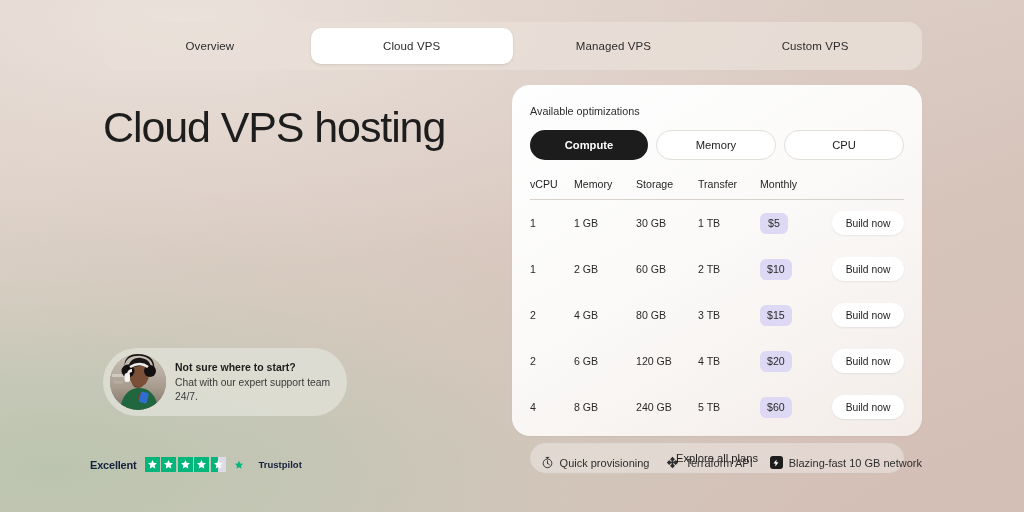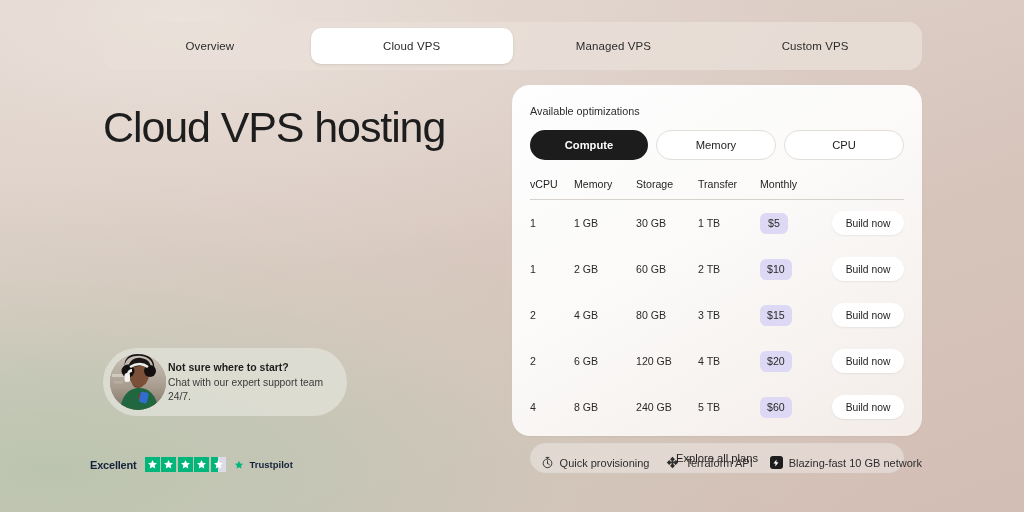--- a/index.html
+++ b/index.html
@@ -78,21 +78,21 @@
     position: absolute;
     left: 103px;
     top: 348px;
     width: 244px;
     height: 68px;
     background: rgba(226,226,216,0.78);
     border-radius: 36px;
     display: flex;
     align-items: center;
     padding: 6px 14px 6px 7px;
-    gap: 2px;
+    gap: 9px;
   }
   #support-avatar {
     width: 56px; height: 56px;
     border-radius: 50%;
     overflow: hidden;
     flex: 0 0 auto;
     position: relative;
     background: #8e8578;
   }
   #support-text { line-height: 1.35; }
@@ -117,21 +117,21 @@
     position: relative;
   }
   .tp-star.half { background: #dcdce6; }
   .tp-star.half::before {
     content: "";
     position: absolute; left: 0; top: 0; bottom: 0;
     width: 50%;
     background: #00b67a;
   }
   .tp-star svg { position: relative; z-index: 2; }
-  #tp-brand { display: flex; align-items: center; gap: 6px; font-size: 9.5px; font-weight: bold; color: #14213a; }
+  #tp-brand { display: flex; align-items: center; gap: 15px; font-size: 9.5px; font-weight: bold; color: #14213a; }
 
   
   #card {
     position: absolute;
     left: 512px;
     top: 85px;
     width: 410px;
     height: 351px;
     background: linear-gradient(150deg, #fefefe 0%, #fbfaf9 45%, #f3ece8 100%);
     border-radius: 18px;

